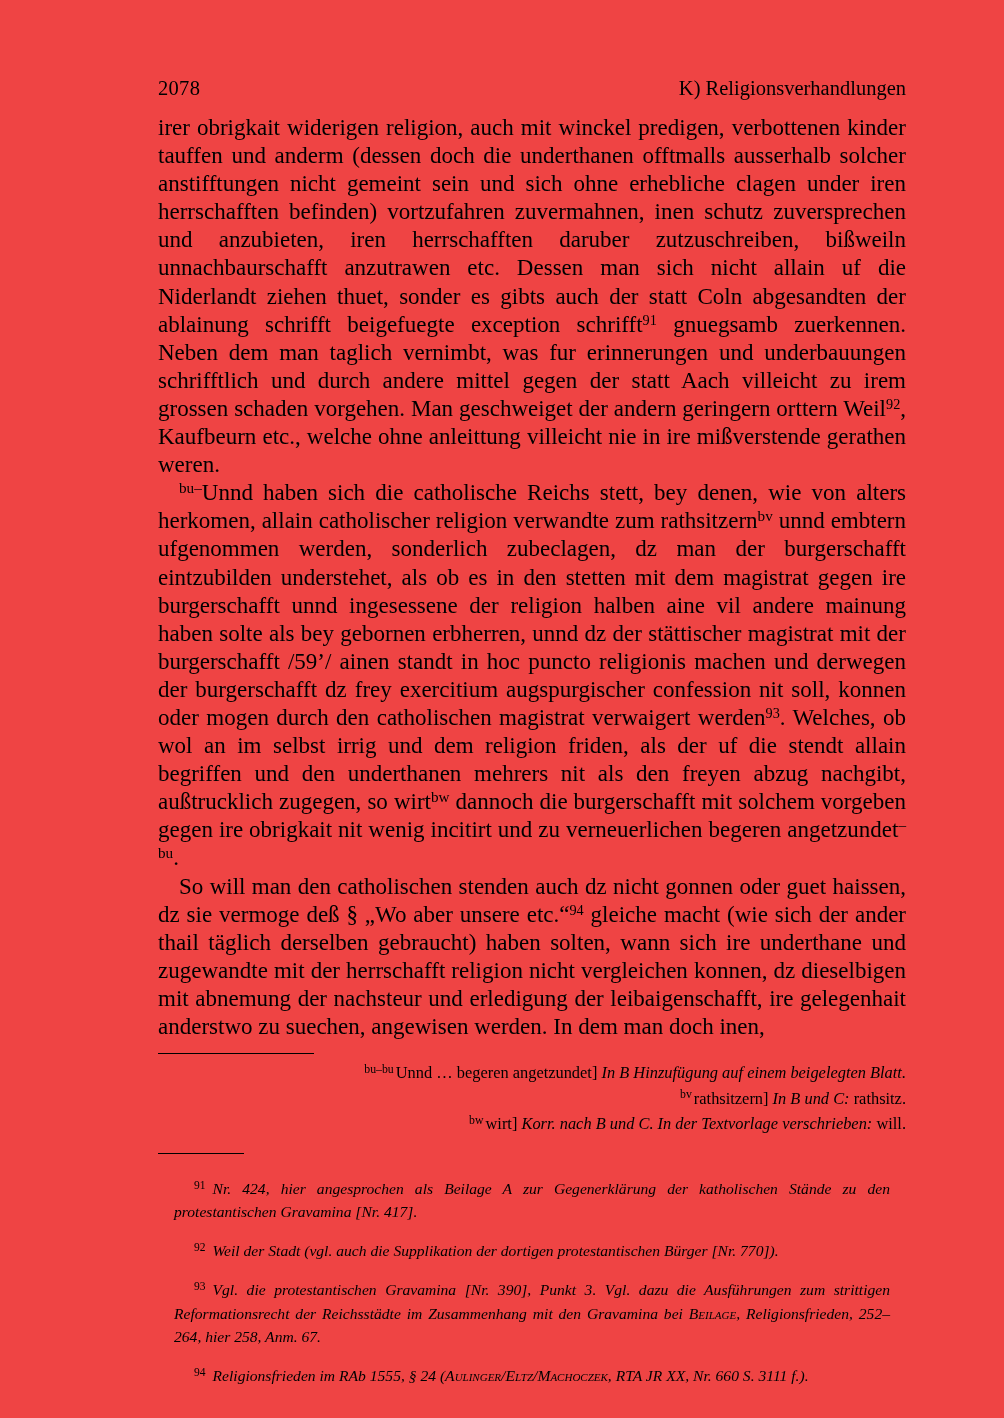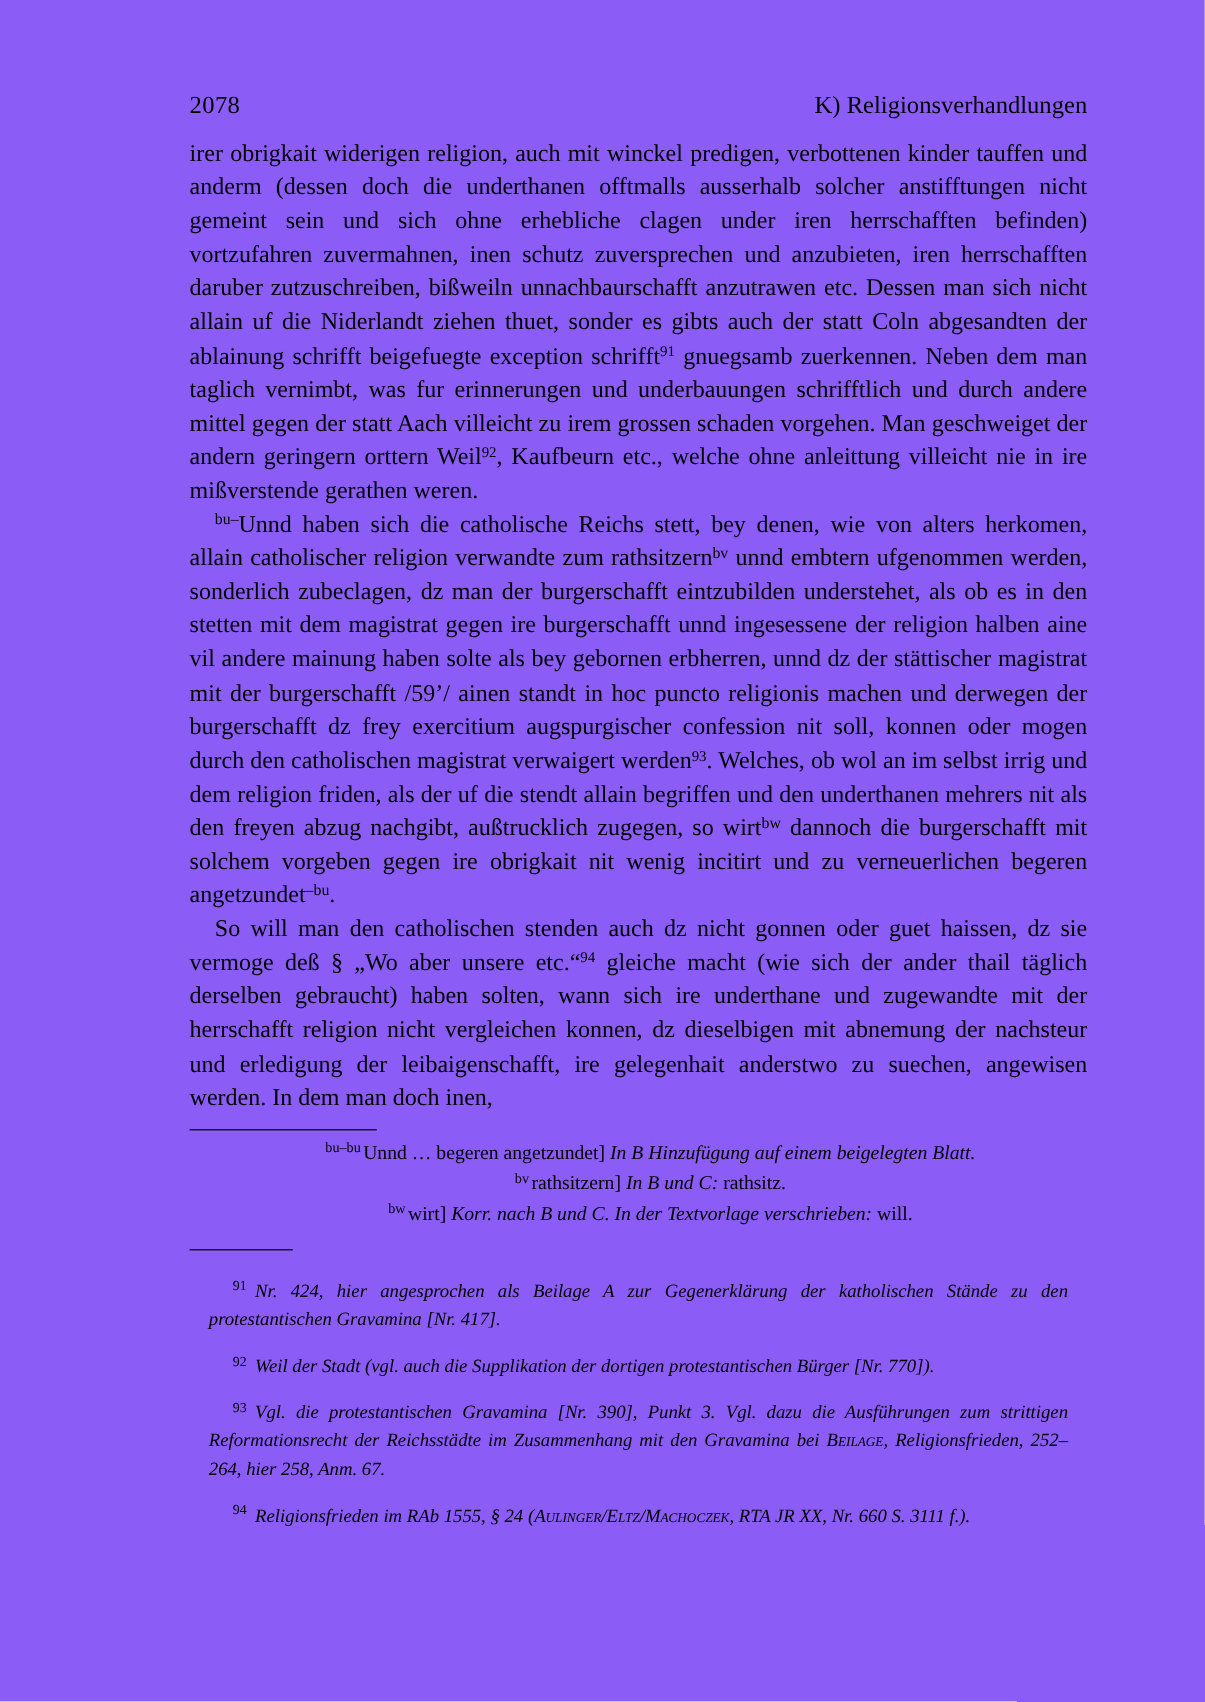--- a/index.html
+++ b/index.html
@@ -4,21 +4,21 @@
 <style>
   html, body {
     margin: 0;
     padding: 0;
     background: #ffffff;
   }
   .page {
     position: relative;
     width: 1004px;
     height: 1418px;
-    background: #8b5cf6;
+    background: #ef4444;
     font-family: "Liberation Serif", "DejaVu Serif", serif;
     color: #000000;
     overflow: hidden;
   }
   .content {
     position: absolute;
     left: 158px;
     top: 0;
     width: 748px;
   }
@@ -41,21 +41,21 @@
     position: absolute;
     left: 0;
     top: 0;
     width: 748px;
     text-align: right;
     text-indent: 18px;
   }
 
   
   .body-text {
-    font-size: 20px;
+    font-size: 23px;
     line-height: 28.1px;
     text-align: justify;
     text-justify: inter-word;
     hyphens: manual;
   }
   .body-text p {
     margin: 0;
   }
   .body-text p.indent {
     text-indent: 21px;
@@ -85,21 +85,21 @@
   .rule-app { width: 156px; }
   .rule-fn  { width: 86px; }
 
   .apparatus {
     margin-top: 12px;
     font-size: 16.4px;
     line-height: 25.6px;
   }
   .apparatus .app-line {
     text-indent: 20px;
-    text-align: center;
+    text-align: right;
   }
   .apparatus .app-line .mk {
     font-size: 0.72em;
     vertical-align: 0.46em;
     line-height: 0;
     padding-right: 2px;
   }
   .it { font-style: italic; }
 
   .footnotes {

